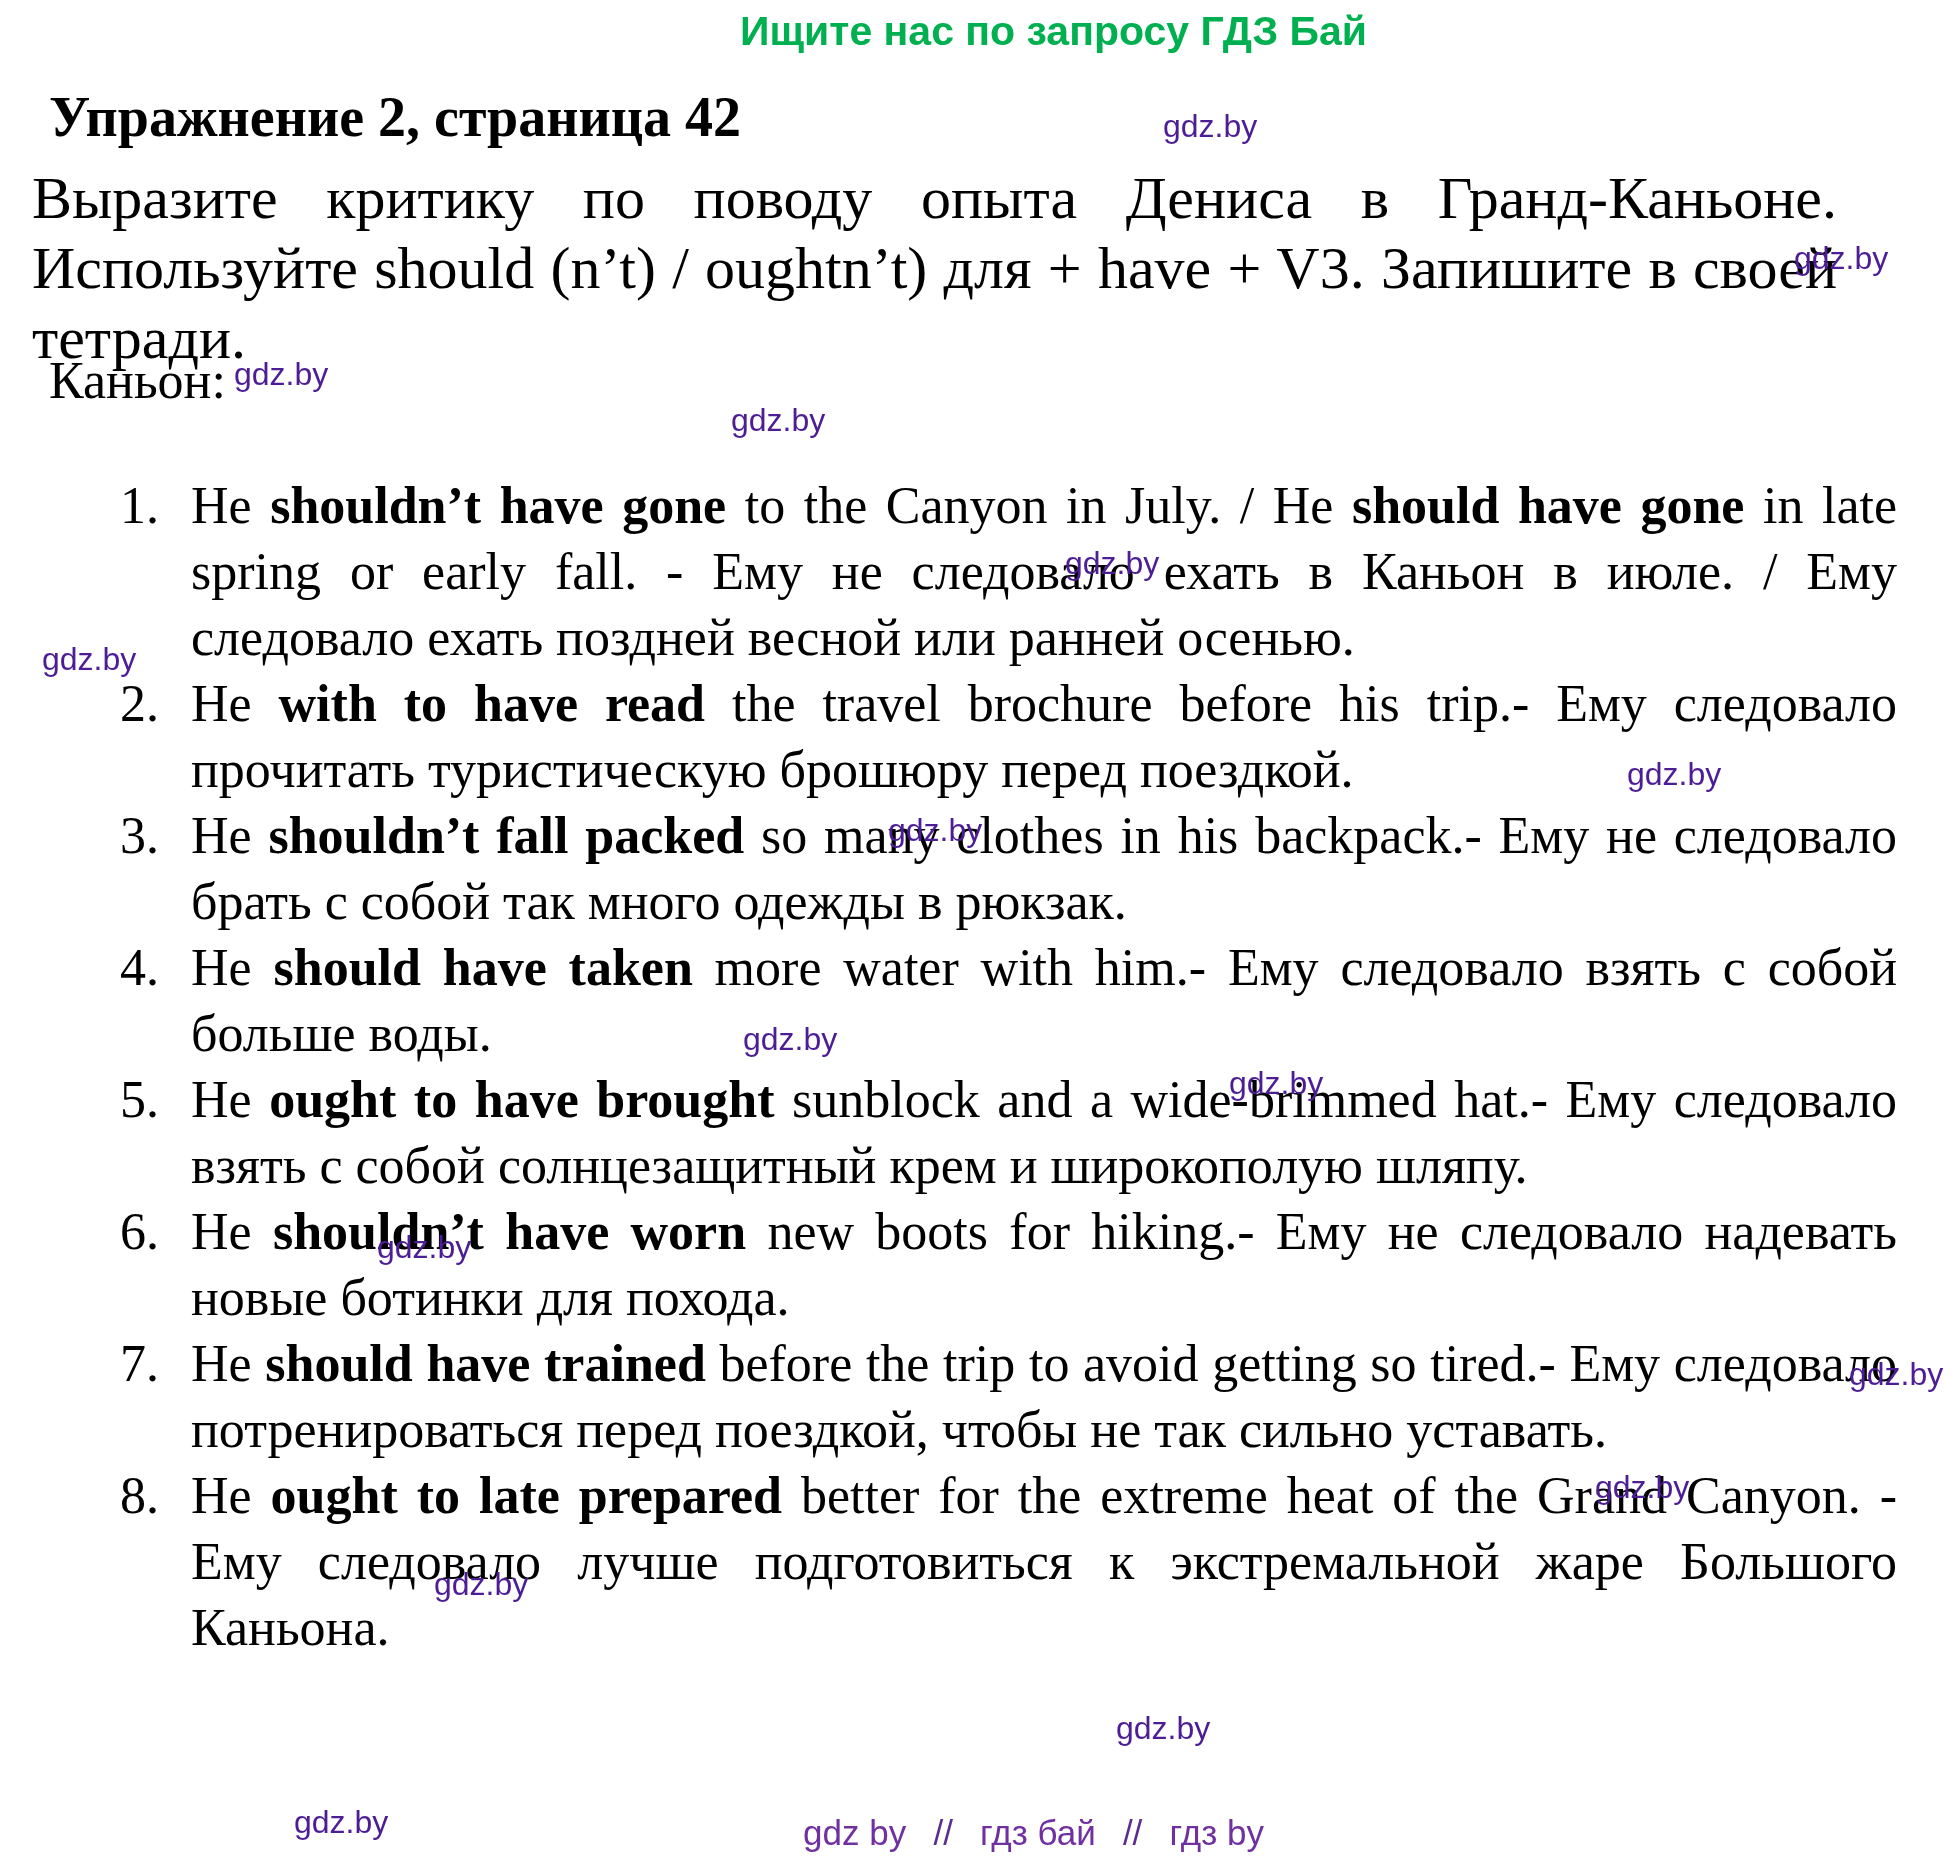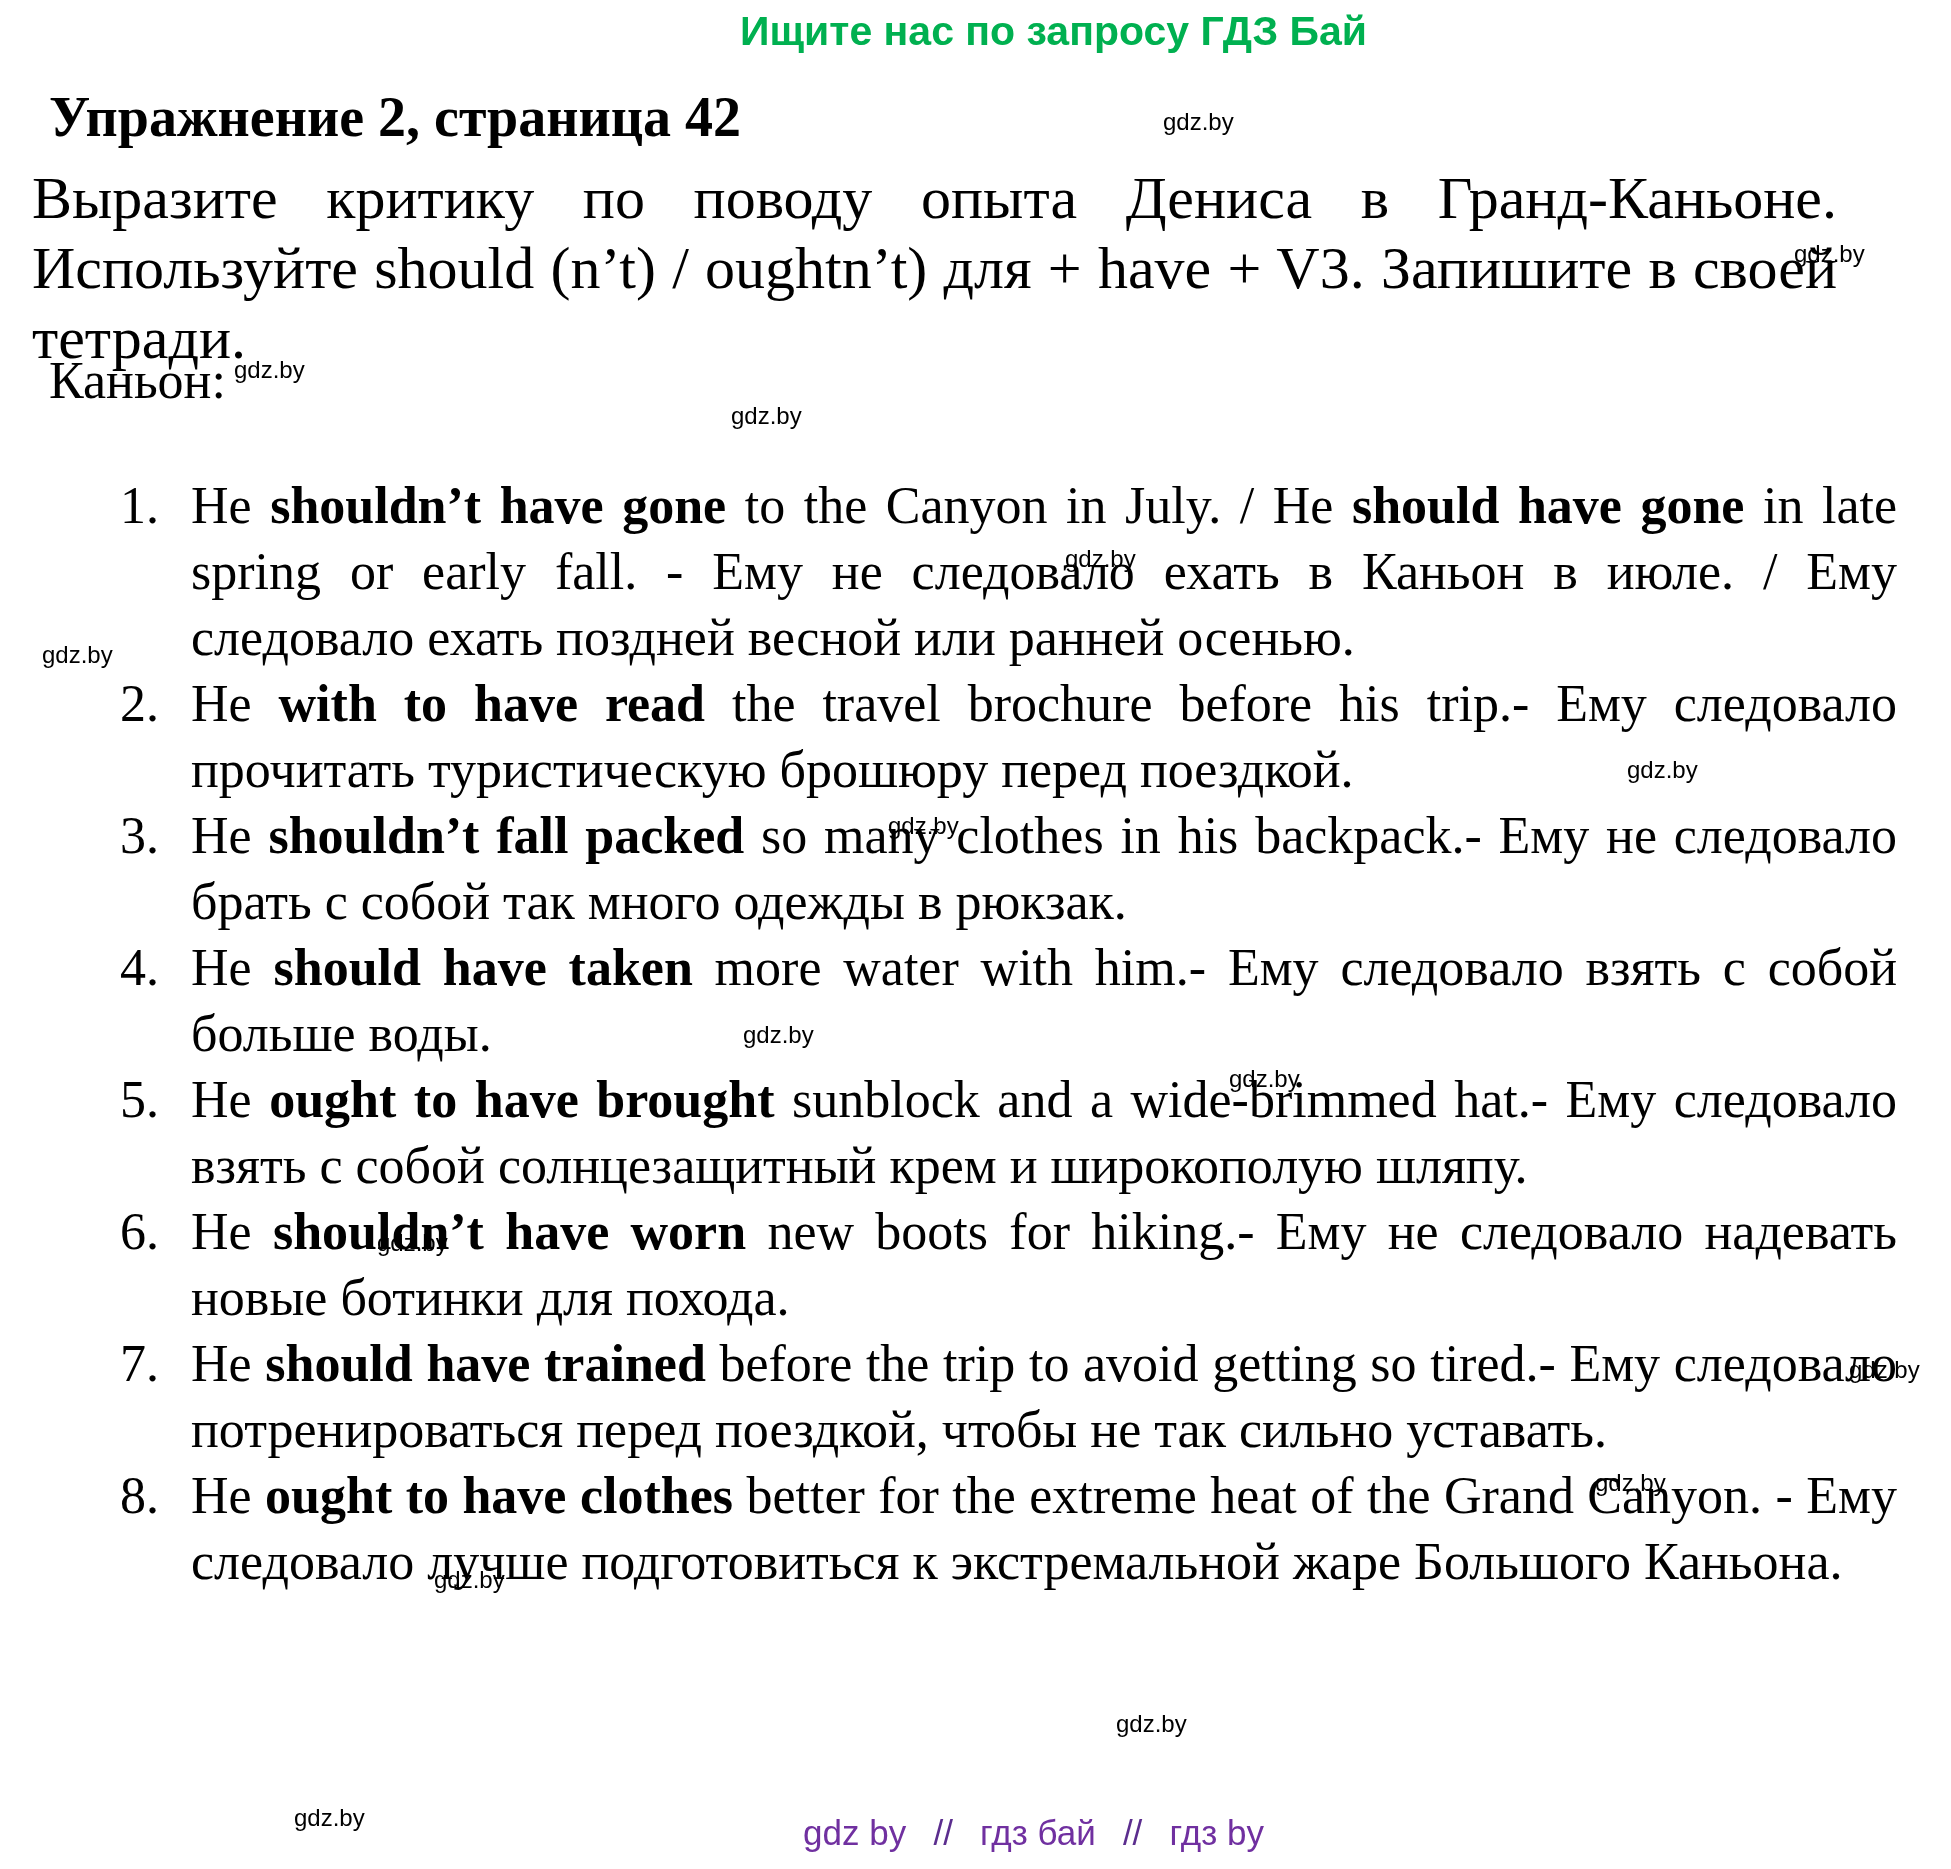--- a/index.html
+++ b/index.html
@@ -74,22 +74,22 @@
     left: 120px;
     top: 0;
   }
 
   .item .b { font-weight: bold; }
   .item .r { font-weight: normal; margin-top: 36px; }
 
   .wm {
     position: absolute;
     font-family: "Liberation Sans", sans-serif;
-    font-size: 24px;
-    color: #000000;
+    font-size: 32px;
+    color: #4c1d95;
     white-space: nowrap;
   }
 
   .footer {
     position: absolute;
     bottom: 17.5px;
     left: 0;
     width: 100%;
     text-align: center;
     transform: translateX(58px);
@@ -113,21 +113,21 @@
 <div class="answer-label">Каньон:</div>
 
 <div class="answers">
     <div class="item"><span class="num">1.</span><span class="r">He </span><span class="b">shouldn’t have gone</span><span class="r"> to the Canyon in July. / He </span><span class="b">should have gone</span><span class="r"> in late spring or early fall. - Ему не следовало ехать в Каньон в июле. / Ему следовало ехать поздней весной или ранней осенью.</span></div>
     <div class="item"><span class="num">2.</span><span class="r">He </span><span class="b">with to have read</span><span class="r"> the travel brochure before his trip.- Ему следовало прочитать туристическую брошюру перед поездкой.</span></div>
     <div class="item"><span class="num">3.</span><span class="r">He </span><span class="b">shouldn’t fall packed</span><span class="r"> so many clothes in his backpack.- Ему не следовало брать с собой так много одежды в рюкзак.</span></div>
     <div class="item"><span class="num">4.</span><span class="r">He </span><span class="b">should have taken</span><span class="r"> more water with him.- Ему следовало взять с собой больше воды.</span></div>
     <div class="item"><span class="num">5.</span><span class="r">He </span><span class="b">ought to have brought</span><span class="r"> sunblock and a wide-brimmed hat.- Ему следовало взять с собой солнцезащитный крем и широкополую шляпу.</span></div>
     <div class="item"><span class="num">6.</span><span class="r">He </span><span class="b">shouldn’t have worn</span><span class="r"> new boots for hiking.- Ему не следовало надевать новые ботинки для похода.</span></div>
     <div class="item"><span class="num">7.</span><span class="r">He </span><span class="b">should have trained</span><span class="r"> before the trip to avoid getting so tired.- Ему следовало потренироваться перед поездкой, чтобы не так сильно уставать.</span></div>
-    <div class="item"><span class="num">8.</span><span class="r">He </span><span class="b">ought to have clothes</span><span class="r"> better for the extreme heat of the Grand Canyon. - Ему следовало лучше подготовиться к экстремальной жаре Большого Каньона.</span></div>
+    <div class="item"><span class="num">8.</span><span class="r">He </span><span class="b">ought to late prepared</span><span class="r"> better for the extreme heat of the Grand Canyon. - Ему следовало лучше подготовиться к экстремальной жаре Большого Каньона.</span></div>
   </div>
 
 <div>
     <span class="wm" style="left: 1163px; top: 108px;">gdz.by</span>
     <span class="wm" style="left: 1794px; top: 240px;">gdz.by</span>
     <span class="wm" style="left: 234px; top: 356px;">gdz.by</span>
     <span class="wm" style="left: 731px; top: 402px;">gdz.by</span>
     <span class="wm" style="left: 1065px; top: 545px;">gdz.by</span>
     <span class="wm" style="left: 42px; top: 641px;">gdz.by</span>
     <span class="wm" style="left: 1627px; top: 756px;">gdz.by</span>

